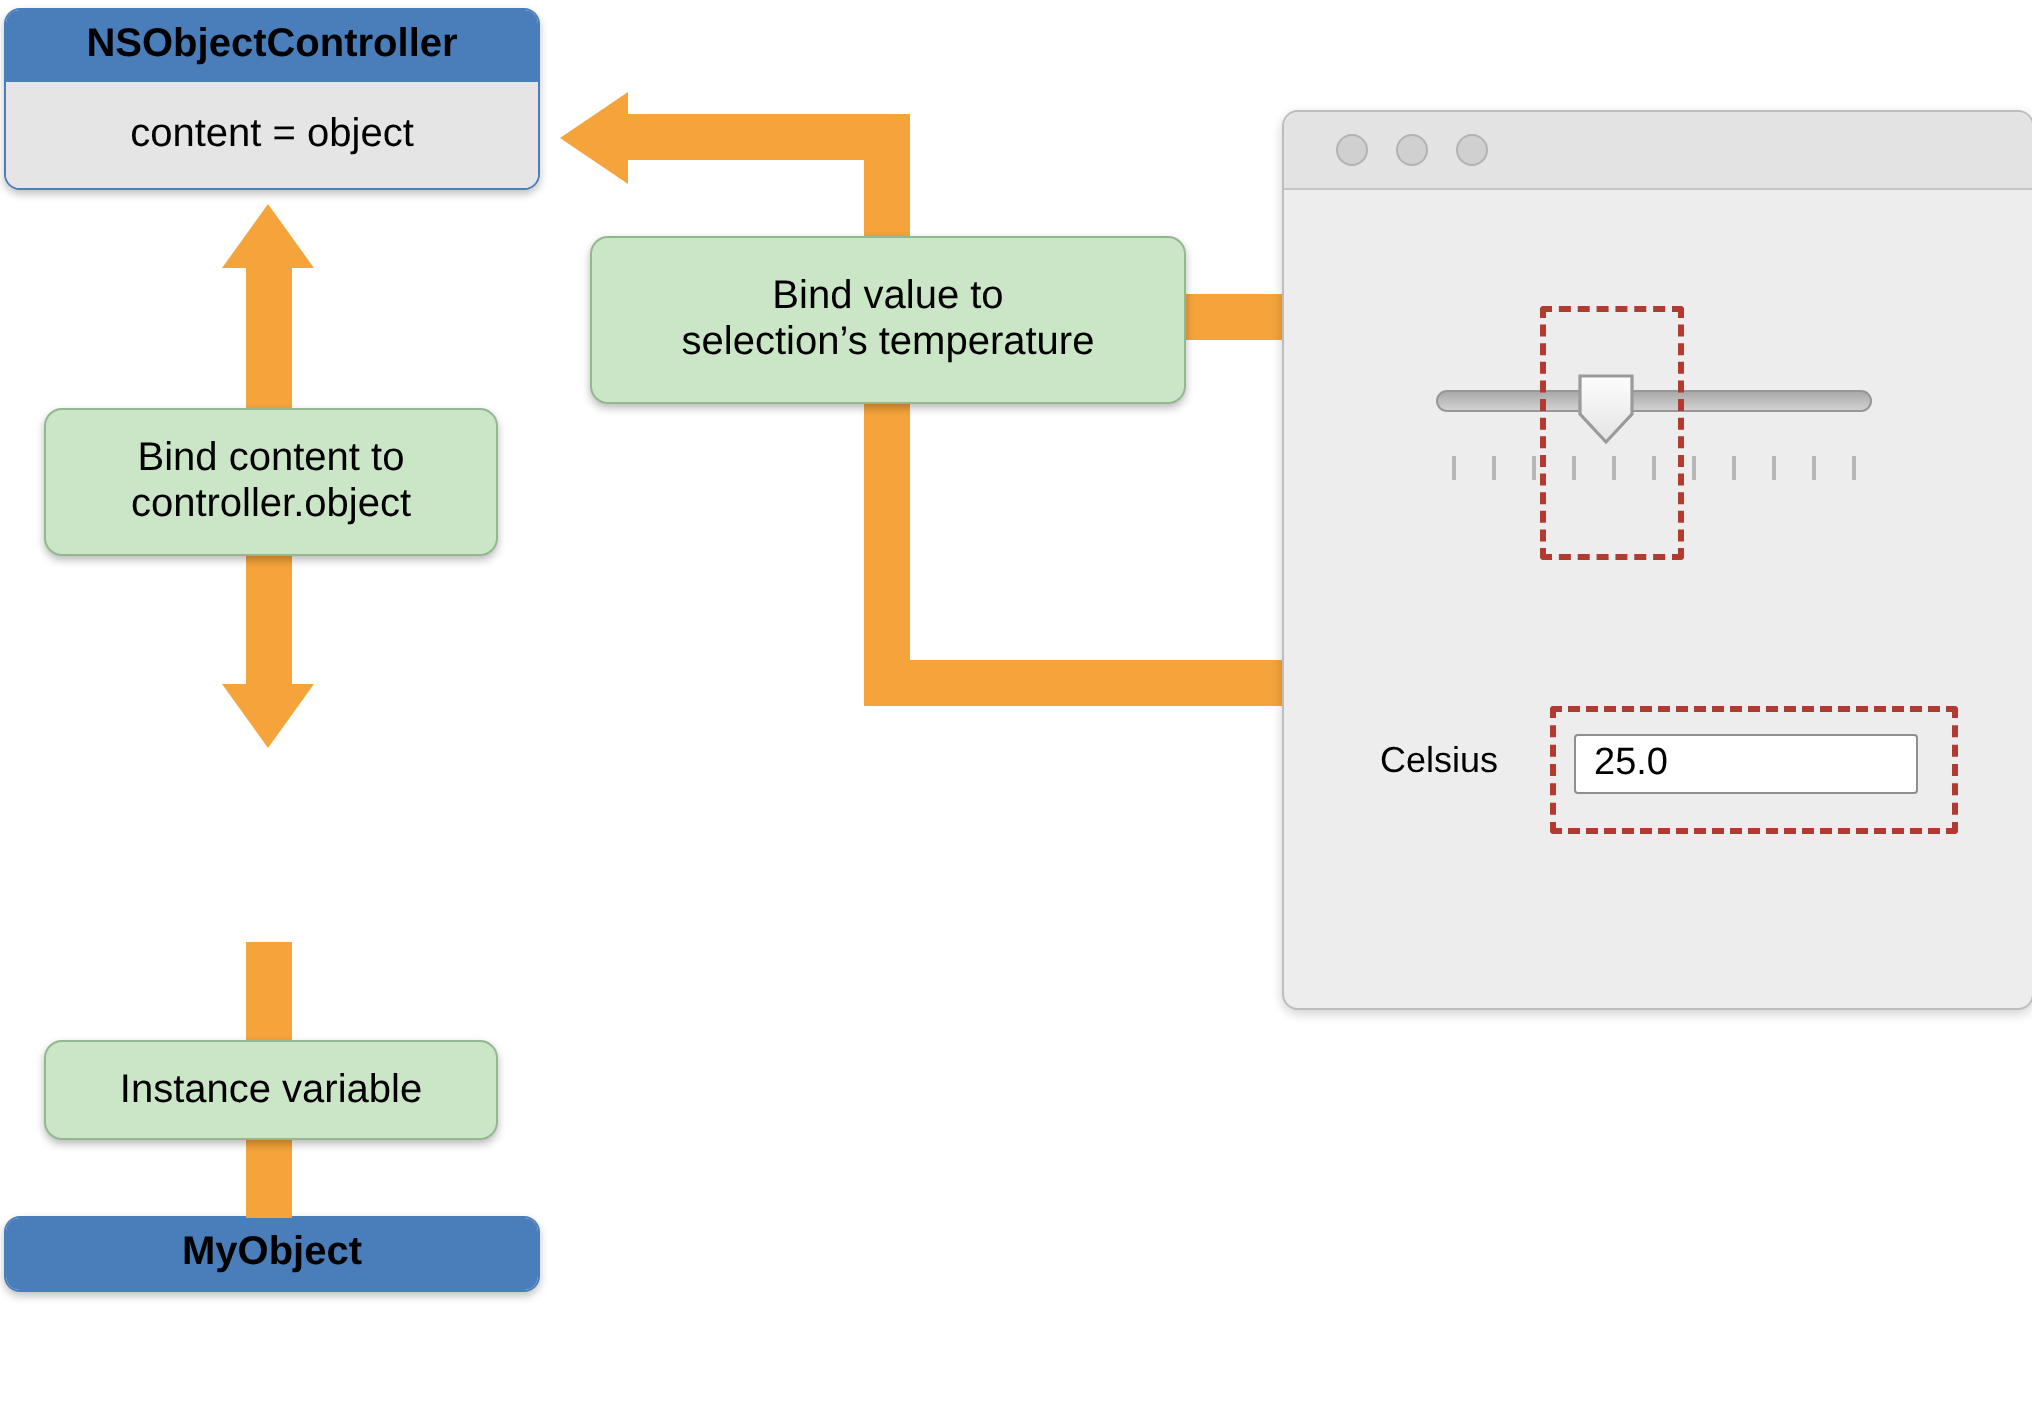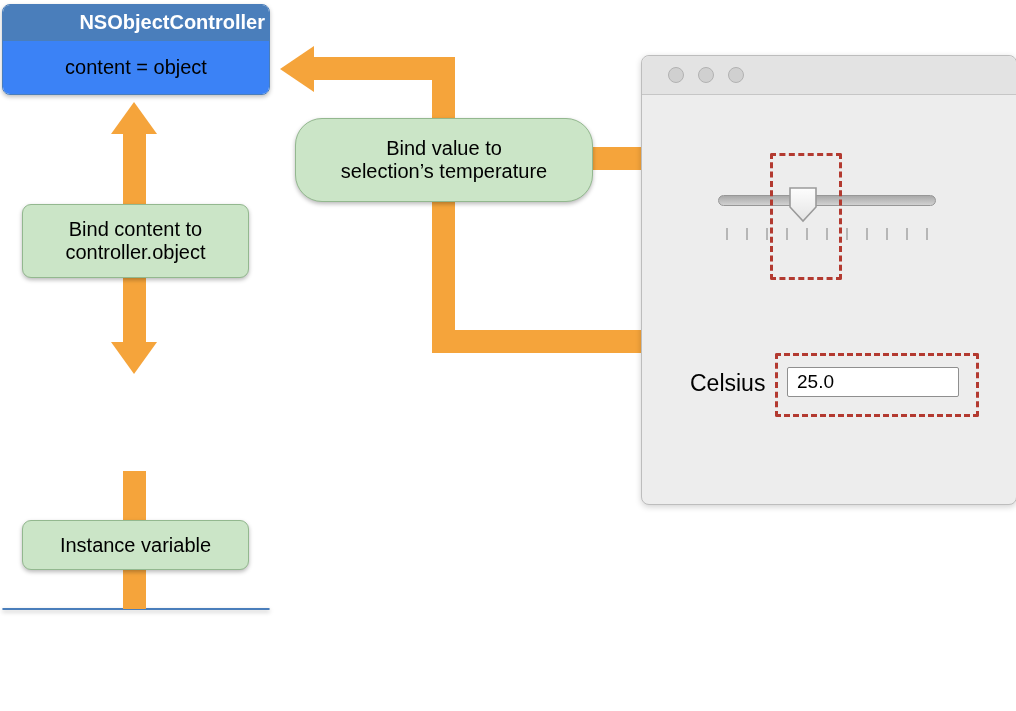--- a/index.html
+++ b/index.html
@@ -14,25 +14,25 @@
   #canvas{
     position:relative;width:1016px;height:711px;background:#fff;overflow:hidden;
     font-family:"Liberation Sans","DejaVu Sans",sans-serif;color:#000;
   }
   
   .node{
     position:absolute;border:1.5px solid var(--node-border);border-radius:8px;
     background:#fff;box-shadow:0 2px 4px rgba(0,0,0,.25);overflow:hidden;
   }
   .node-header{
-    background:var(--header-blue);color:#ffffff;font-weight:bold;font-size:20px;
-    text-align:right;padding:6px 4px 7px;
+    background:var(--header-blue);color:#000000;font-weight:bold;font-size:20px;
+    text-align:center;padding:6px 4px 7px;
   }
   .node-body{
-    background:#3b82f6;font-size:20px;text-align:center;padding:15px 4px;
+    background:#e5e5e5;font-size:20px;text-align:center;padding:15px 4px;
   }
   
   .green-box{
     position:absolute;background:var(--green-fill);border:1px solid var(--green-border);
     border-radius:9px;box-shadow:0 2px 4px rgba(0,0,0,.28);
     display:flex;align-items:center;justify-content:center;text-align:center;
     font-size:20px;z-index:3;
   }
   .pre{white-space:pre-line;}
   
@@ -64,21 +64,21 @@
   }
   .slider-thumb{position:absolute;left:146px;top:130px;width:30px;height:37px;z-index:2;}
   .ticks{
     position:absolute;left:84px;top:172px;width:202px;height:12px;
     display:flex;justify-content:space-between;
   }
   .tick{width:2px;height:12px;background:#b6b6b6;}
   .dashed{
     position:absolute;border:3px dashed var(--highlight-red);border-radius:2px;z-index:4;
   }
-  .celsius-label{position:absolute;left:48px;top:314px;font-size:23px;}
+  .celsius-label{position:absolute;left:48px;top:314px;font-size:18px;}
   .temp-field{
     position:absolute;left:145px;top:311px;width:172px;height:30px;box-sizing:border-box;
     border:1px solid #8f8f8f;border-radius:2px;background:#fff;
     font-family:"Liberation Sans","DejaVu Sans",sans-serif;font-size:19px;padding:0 0 0 9px;
   }
 </style>
 </head>
 <body>
 
 <div id="canvas">
@@ -97,28 +97,29 @@
   <div class="shaft" style="left:591px;top:147px;width:141px;height:23px;"></div>
   <div class="head head-right" style="left:732px;top:136px;"></div>
 
   <div class="node" style="left:2px;top:4px;width:266px;">
     <div class="node-header">NSObjectController</div>
     <div class="node-body">content = object</div>
   </div>
 
 
   <div class="node" style="left:2px;top:608px;width:266px;">
+    <div class="node-header">MyObject</div>
   </div>
 
   <div class="green-box" style="left:22px;top:520px;width:225px;height:48px;">Instance variable</div>
 
   <div class="green-box pre" style="left:22px;top:204px;width:225px;height:72px;">Bind content to
 controller.object</div>
 
-  <div class="green-box pre" style="left:295px;top:118px;width:296px;height:82px;border-radius:27px;">Bind value to
+  <div class="green-box pre" style="left:295px;top:118px;width:296px;height:82px;">Bind value to
 selection’s temperature</div>
 
   <div class="mac-window">
     <div class="titlebar">
       <span class="tl-circle"></span>
       <span class="tl-circle"></span>
       <span class="tl-circle"></span>
     </div>
 
     <div class="slider-track"></div>

